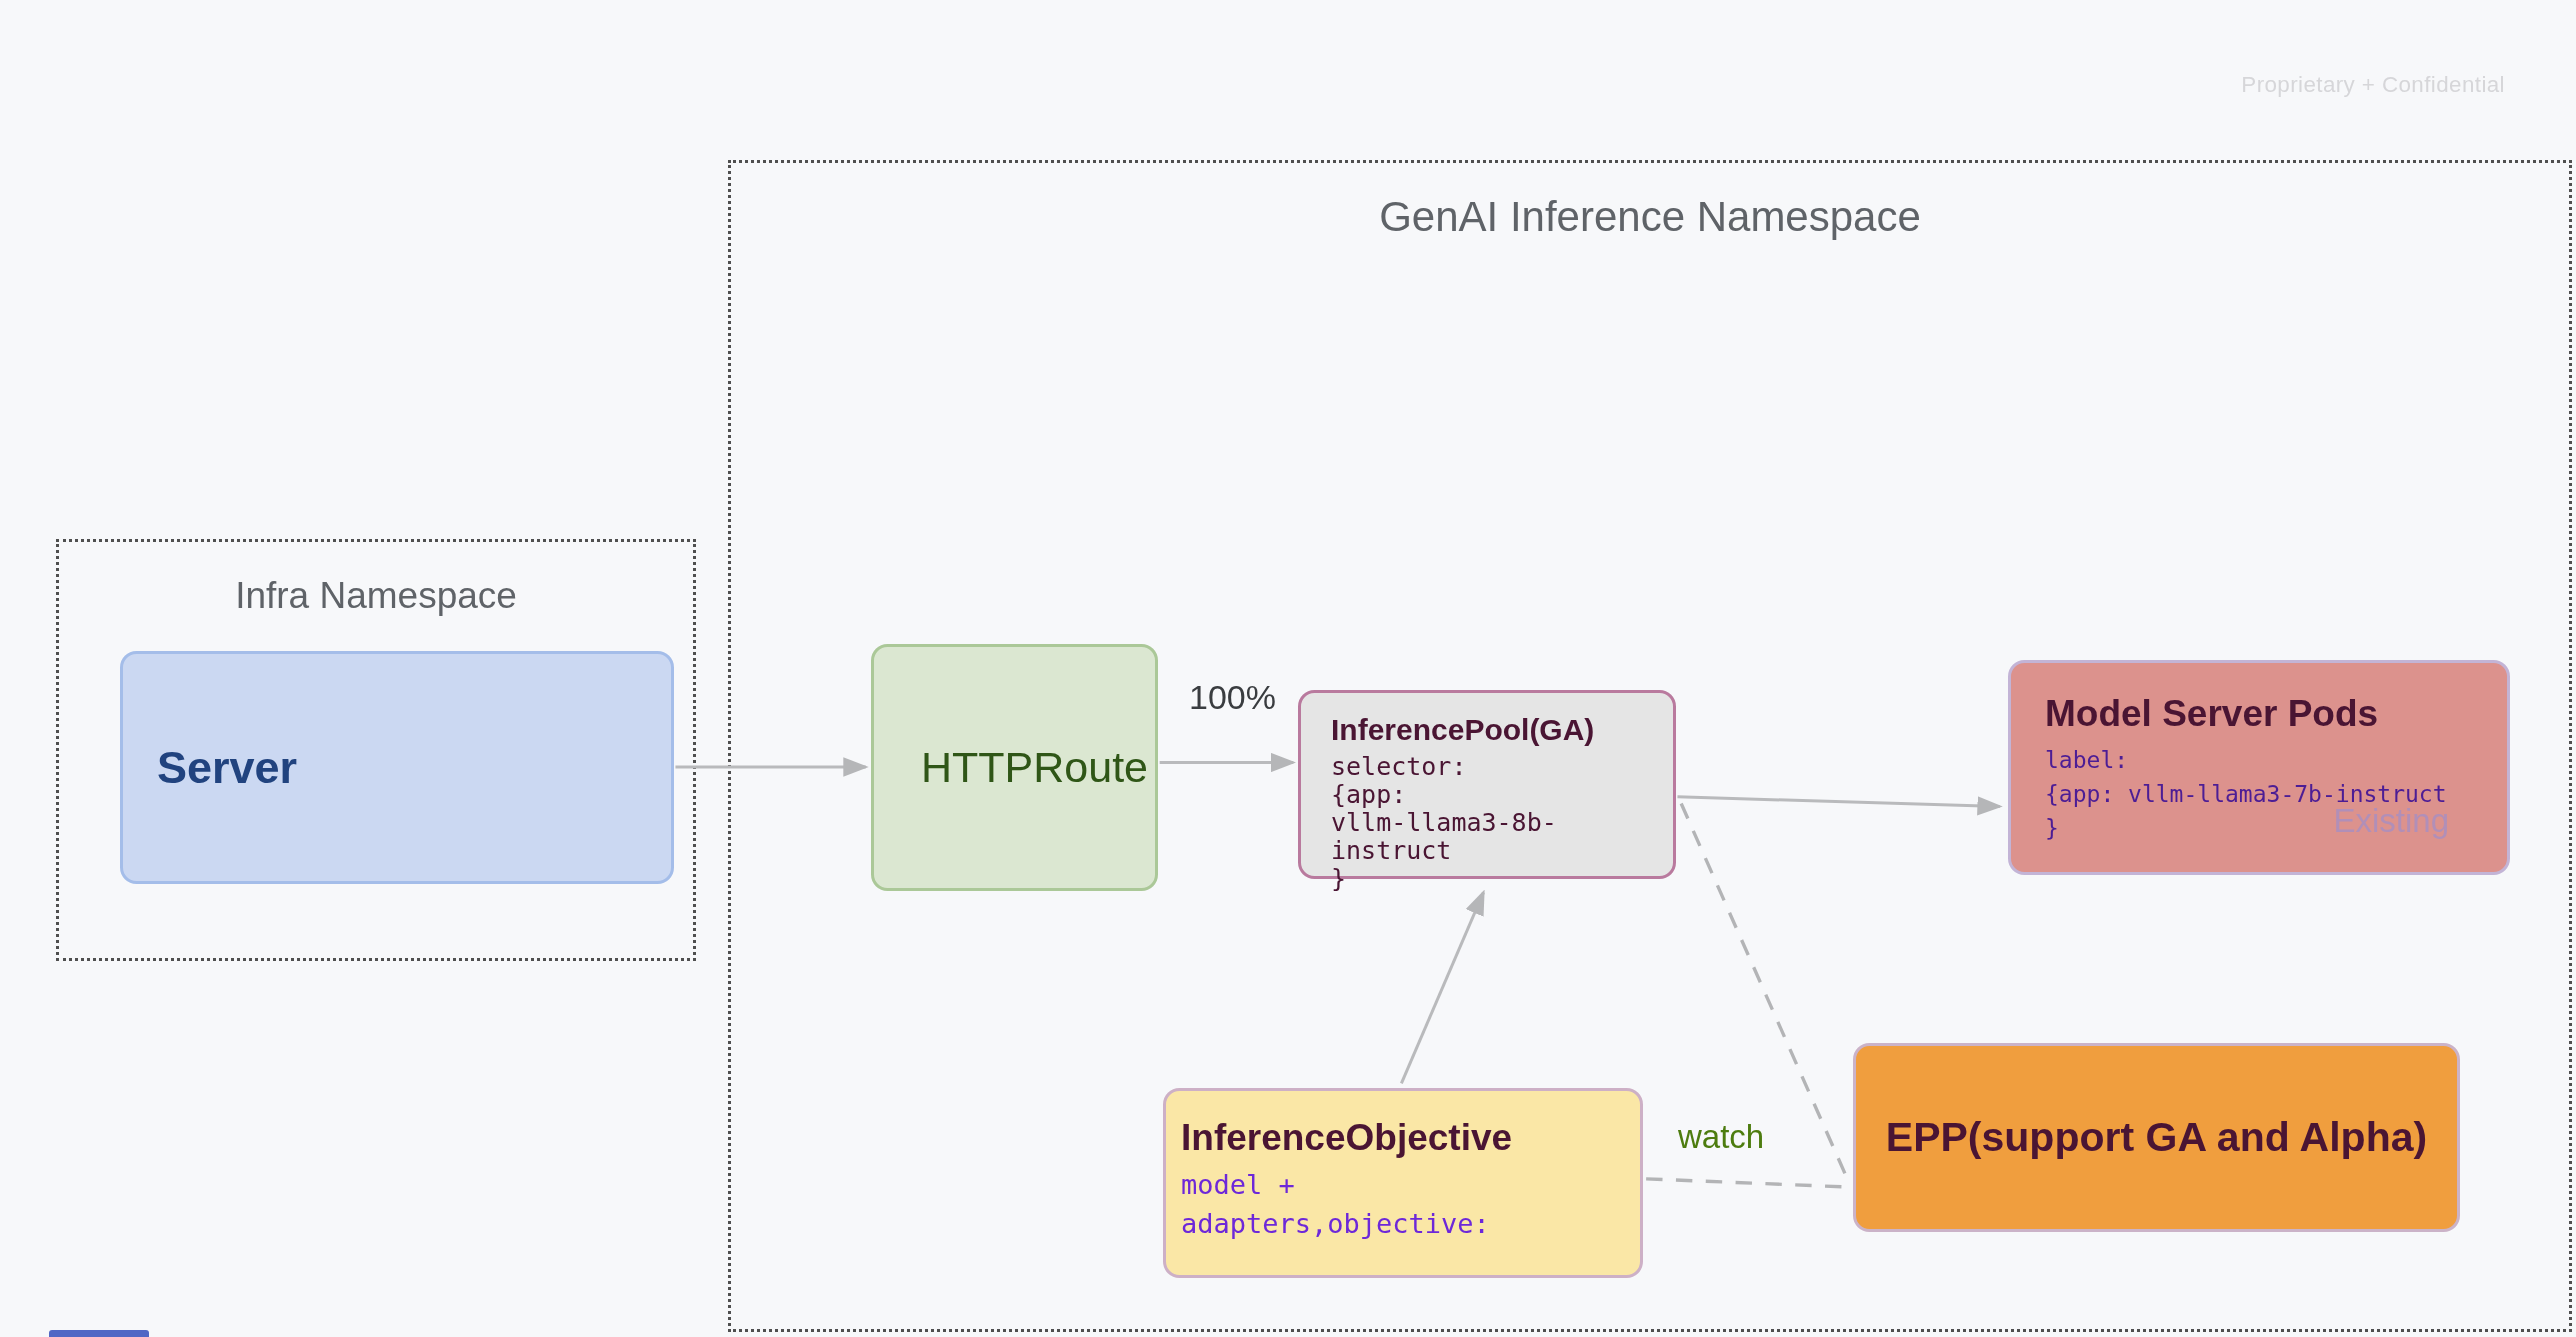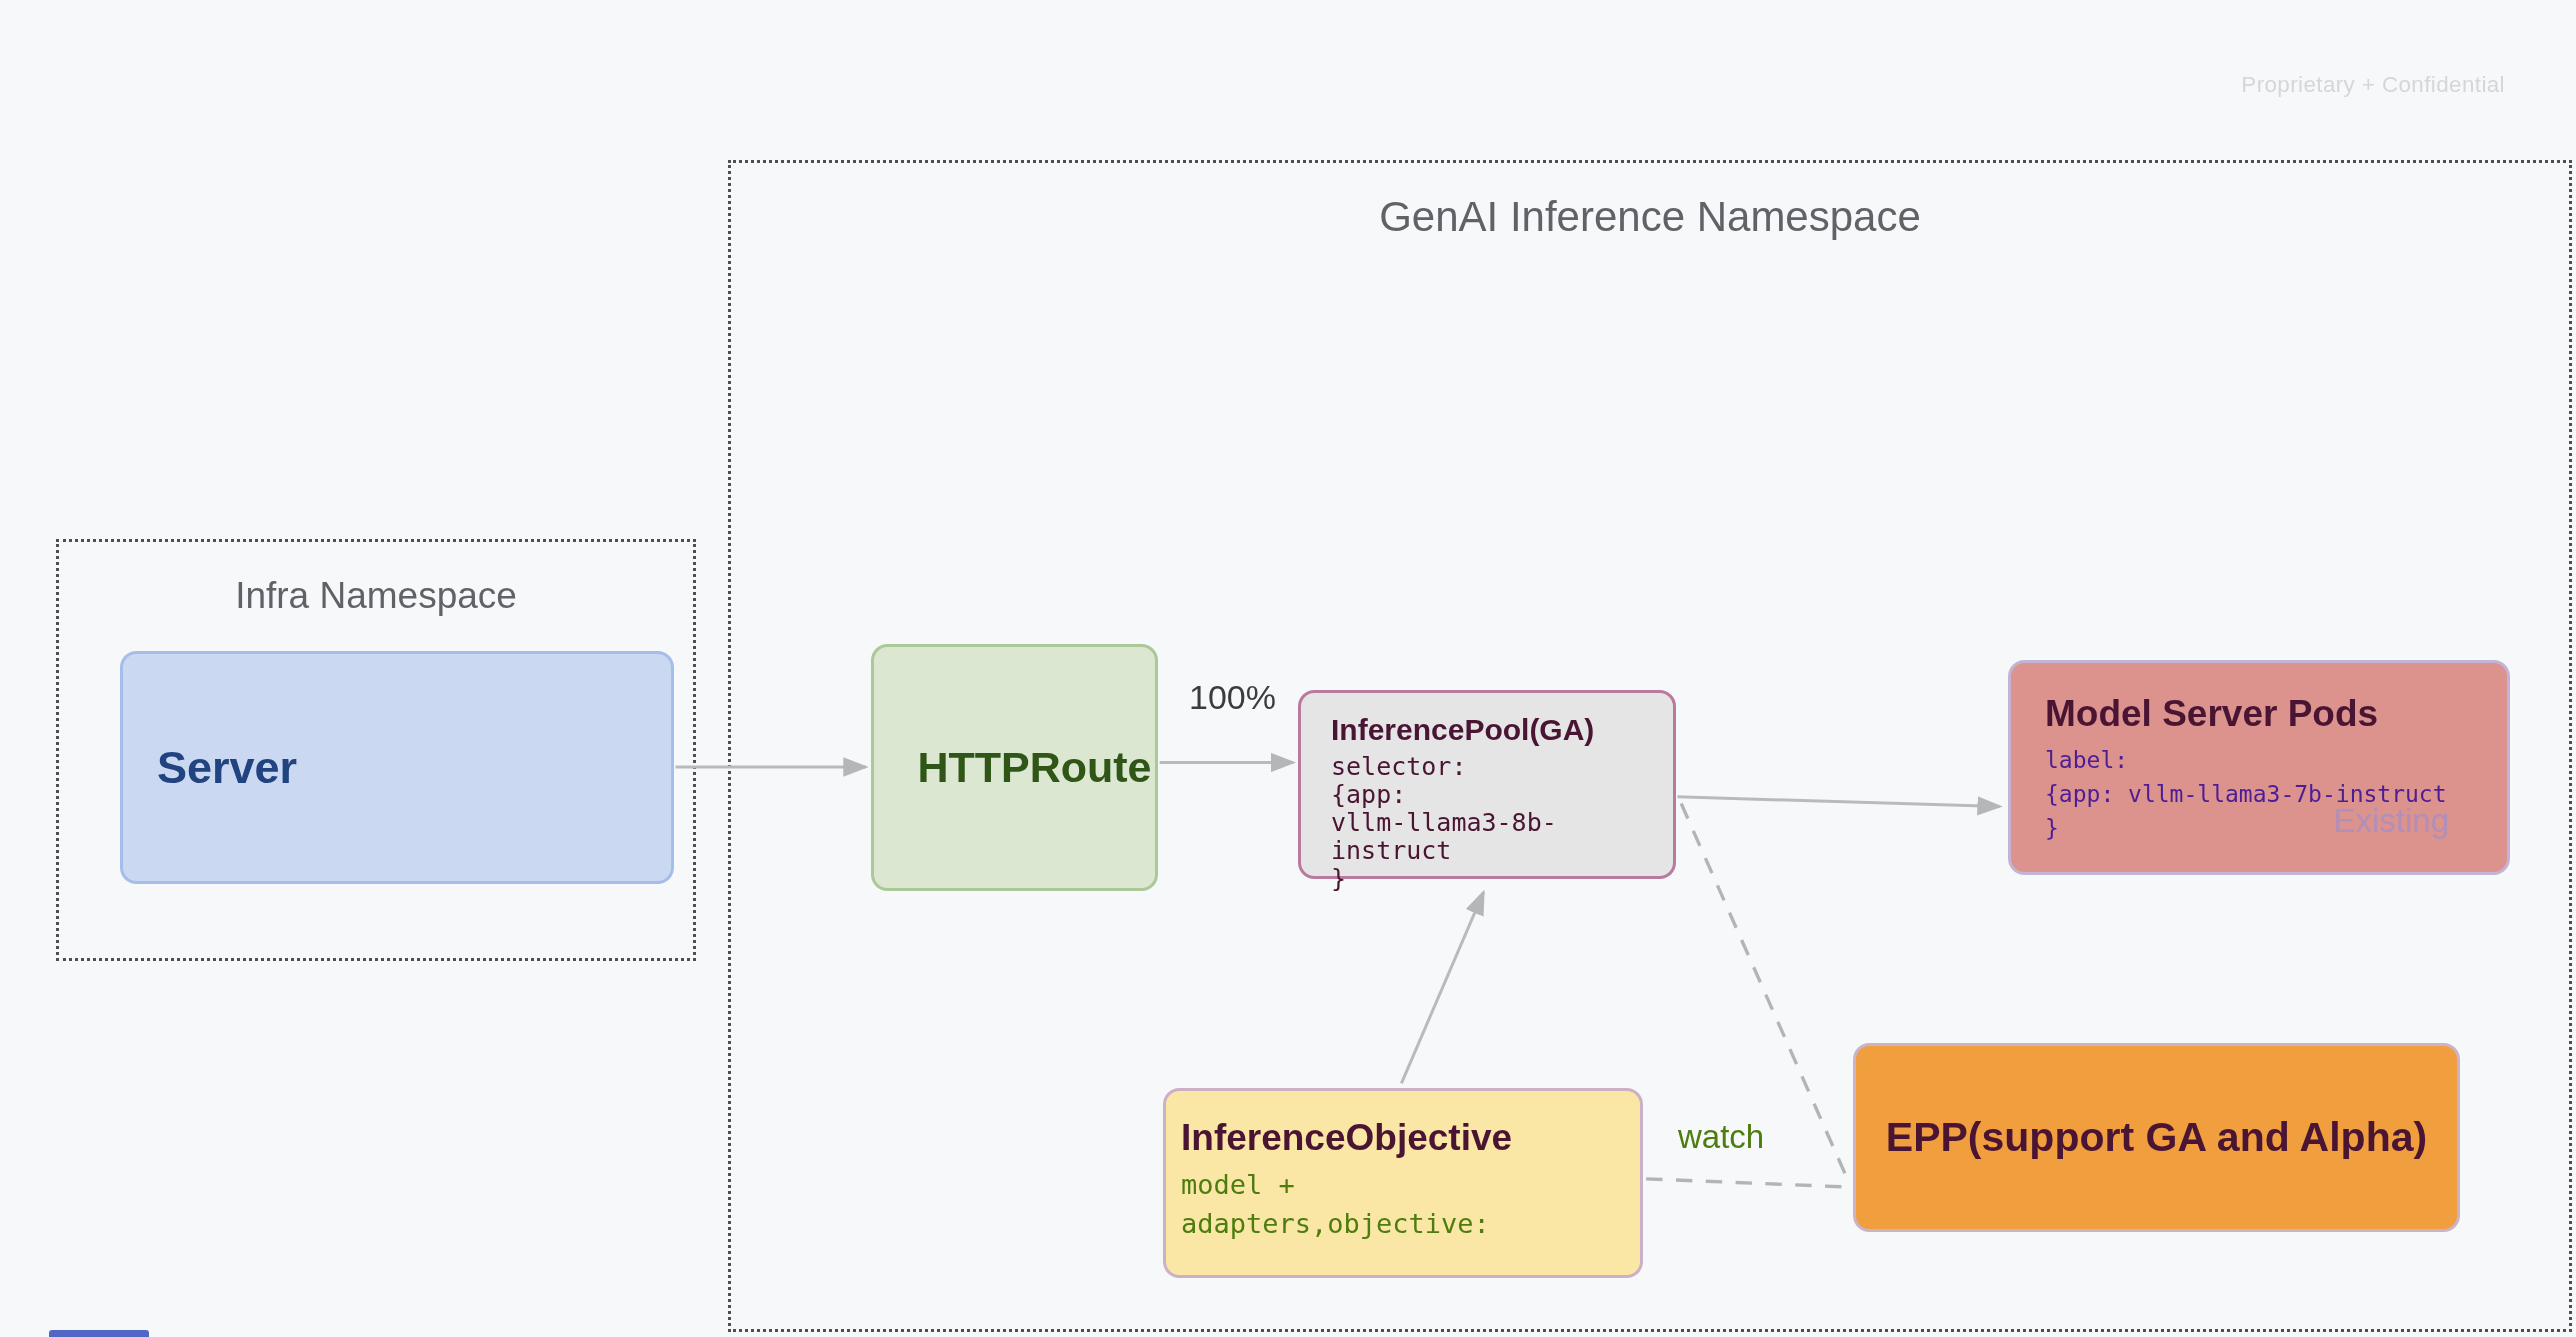--- a/index.html
+++ b/index.html
@@ -67,21 +67,21 @@
   .node-gateway .node-label {
     color: #21437f; font-size: 45px; font-weight: 700;
   }
   .node-httproute {
     left: 871px; top: 644px; width: 287px; height: 247px;
     background: #dbe7d1;
     border: 3px solid #abc898;
     display: flex; align-items: center; justify-content: center;
   }
   .node-httproute .node-label {
-    color: #2f5617; font-size: 43px; font-weight: 700; margin-left: 40px;
+    color: #2f5617; font-size: 43px; font-weight: 400; margin-left: 40px;
   }
   .node-inference-pool {
     left: 1298px; top: 690px; width: 378px; height: 189px;
     background: #e5e5e5;
     border: 3px solid #b97a9e;
     padding: 19.4px 15px 0 30px;
   }
   .node-inference-pool .node-title {
     color: #4a1533; font-size: 30px; font-weight: 700; line-height: 36px;
     margin-bottom: 4.5px;
@@ -113,21 +113,21 @@
     left: 1163px; top: 1088px; width: 480px; height: 190px;
     background: #fae7a6;
     border: 3.7px solid #cdb0c6;
     padding: 25px 15px 0 15px;
   }
   .node-inference-objective .node-title {
     color: #4a1533; font-size: 37px; font-weight: 700; line-height: 43px;
     margin-bottom: 6px;
   }
   .node-inference-objective .code-line {
-    color: #4d7c0f; font-family: "DejaVu Sans Mono", monospace;
+    color: #6d28d9; font-family: "DejaVu Sans Mono", monospace;
     font-size: 27px; line-height: 39px;
   }
   .node-epp {
     left: 1853px; top: 1043px; width: 607px; height: 189px;
     background: #f09e3e;
     border: 3.7px solid #cbb3c8;
     display: flex; align-items: center; justify-content: center;
   }
   .node-epp .node-label {
     color: #4a1533; font-size: 41px; font-weight: 700;

